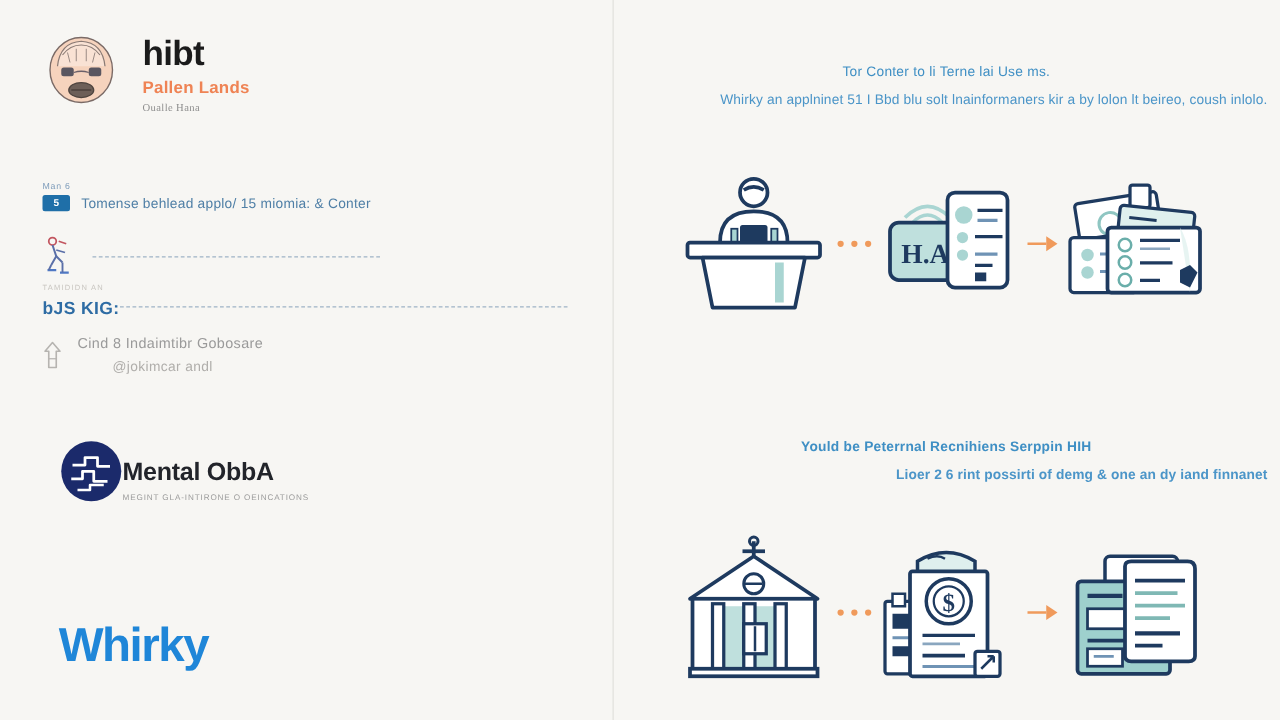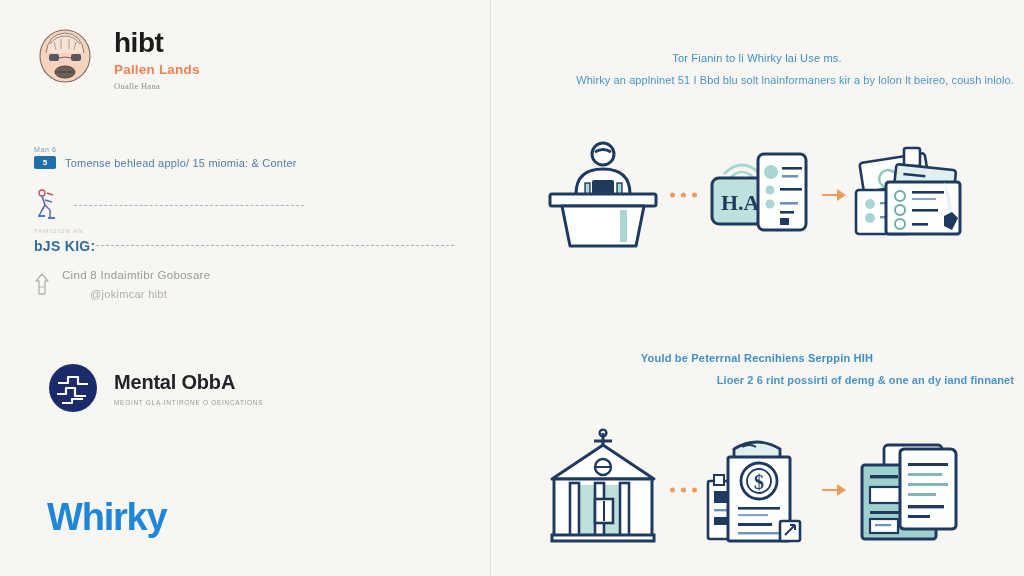--- a/index.html
+++ b/index.html
@@ -166,24 +166,24 @@
   .list-line-2 {
     font-size: 11px;
     color: #b0aeab;
     letter-spacing: 0.3px;
     margin-top: 7px;
     margin-left: 28px;
   }
 
   .org {
     position: absolute;
-    left: 48px; top: 363px;
-    display: flex;
-    align-items: center;
-    gap: 16px;
+    left: 48px; top: 352px;
+    display: flex;
+    align-items: flex-end;
+    gap: 0;
   }
   .org-mark { width: 50px; height: 50px; flex: 0 0 auto; }
   .org-name {
     font-size: 20px;
     font-weight: 700;
     color: #22242a;
     letter-spacing: -0.2px;
   }
   .org-tag {
     font-size: 6.5px;
@@ -340,21 +340,21 @@
 
     <div class="block-d">
       <div class="pin-ico">
         <svg width="16" height="26" viewBox="0 0 16 26">
           <path d="M8 2 L14 9 L11 9 L11 22 L5 22 L5 9 L2 9 Z" fill="none" stroke="#b6b4b0" stroke-width="1.3" stroke-linejoin="round"></path>
           <path d="M5 15 L11 15" stroke="#b6b4b0" stroke-width="1"></path>
         </svg>
       </div>
       <div class="list-lines">
         <div class="list-line-1">Cind 8 Indaimtibr Gobosare</div>
-        <div class="list-line-2">@jokimcar hibt</div>
+        <div class="list-line-2">@jokimcar andl</div>
       </div>
     </div>
 
     <div class="org">
       <div class="org-mark">
         <svg width="50" height="50" viewBox="0 0 50 50">
           <circle cx="25" cy="25" r="24" fill="#1b2a6b"></circle>
           <path d="M10 20 L20 20 L20 14 L30 14 L30 21 L40 21" fill="none" stroke="#ffffff" stroke-width="2.2" stroke-linejoin="round"></path>
           <path d="M9 31 L18 31 L18 25 L27 25 L27 33 L38 33" fill="none" stroke="#ffffff" stroke-width="2.2" stroke-linejoin="round"></path>
           <path d="M14 40 L24 40 L24 36 L35 36" fill="none" stroke="#ffffff" stroke-width="2" stroke-linejoin="round"></path>
@@ -365,21 +365,21 @@
         <div class="org-tag">MEGINT GLA-INTIRONE O OEINCATIONS</div>
       </div>
     </div>
 
     <div class="wordmark">Whirky</div>
   </div>
 
   <div class="right">
 
     <div class="r-section top">
-      <div class="r-head">Tor Fianin to li Whirky lai Use ms.</div>
+      <div class="r-head">Tor Conter to li Terne lai Use ms.</div>
       <div class="r-sub">Whirky an applninet 51 I Bbd blu solt lnainformaners kir a by lolon lt beireo, coush inlolo.</div>
     </div>
 
     <div class="flow top">
 
       <div class="flow-node">
         <svg width="126" height="122" viewBox="0 0 126 122">
           <circle cx="63" cy="20" r="11" fill="#ffffff" stroke="#1e3a5f" stroke-width="3"></circle>
           <path d="M55 18 Q63 13 71 18" stroke="#1e3a5f" stroke-width="3" fill="none"></path>
           <path d="M36 60 Q36 35 63 35 Q90 35 90 60" fill="#ffffff" stroke="#1e3a5f" stroke-width="3"></path>

